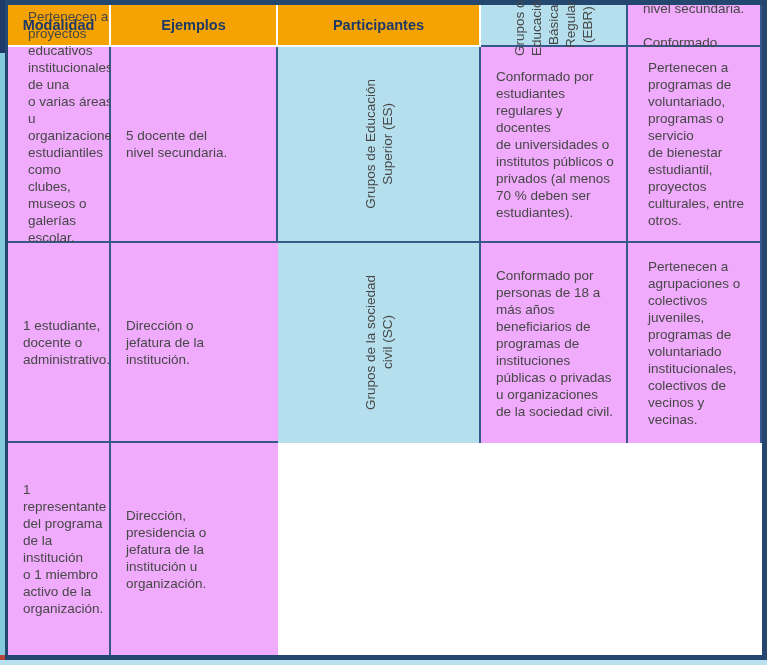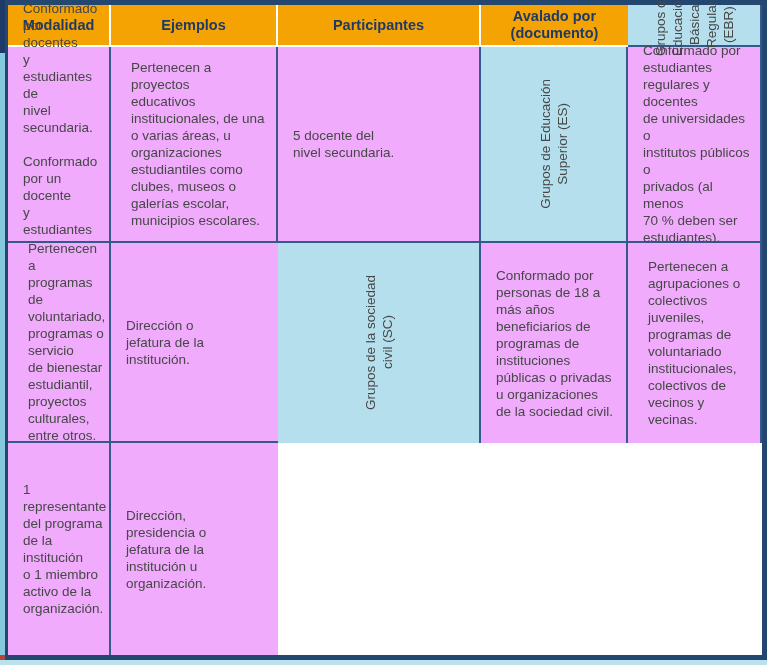--- a/index.html
+++ b/index.html
@@ -81,22 +81,20 @@
   <div class="edge-strip-navy"></div>
   <div class="edge-red"></div>
   <div class="bottom-strip"></div>
 
   <div class="table-frame">
     <div class="grid">
 
       <div class="th">Modalidad</div>
       <div class="th">Ejemplos</div>
       <div class="th">Participantes</div>
-      <div class="th last">Avalado por
-(documento)</div>
 
       <div class="td mod">
         <span class="vtext">Grupos de Educación
 Básica Regular (EBR)</span>
       </div>
       <div class="td">Conformado
 por docentes
 y estudiantes de
 nivel secundaria.
 
@@ -128,20 +126,23 @@
 privados (al menos
 70 % deben ser
 estudiantes).</div>
       <div class="td ej">Pertenecen a
 programas de
 voluntariado,
 programas o servicio
 de bienestar
 estudiantil, proyectos
 culturales, entre otros.</div>
+      <div class="td">1 estudiante,
+docente o
+administrativo.</div>
       <div class="td lastcol">Dirección o
 jefatura de la
 institución.</div>
 
       <div class="td mod lastrow">
         <span class="vtext">Grupos de la sociedad
 civil (SC)</span>
       </div>
       <div class="td lastrow">Conformado por
 personas de 18 a

